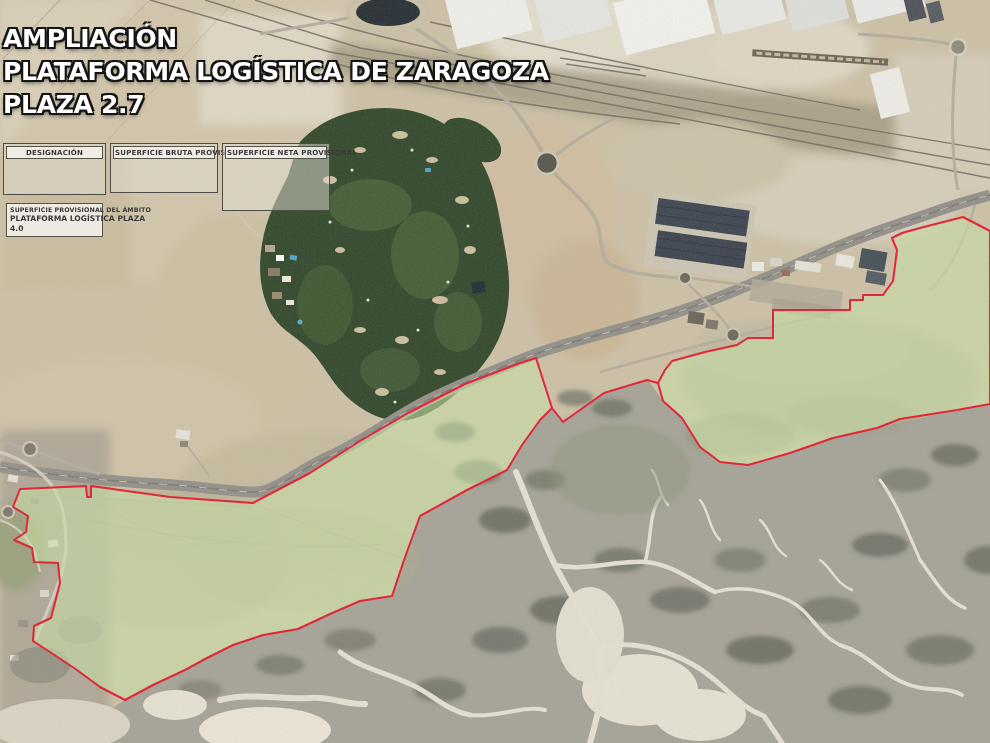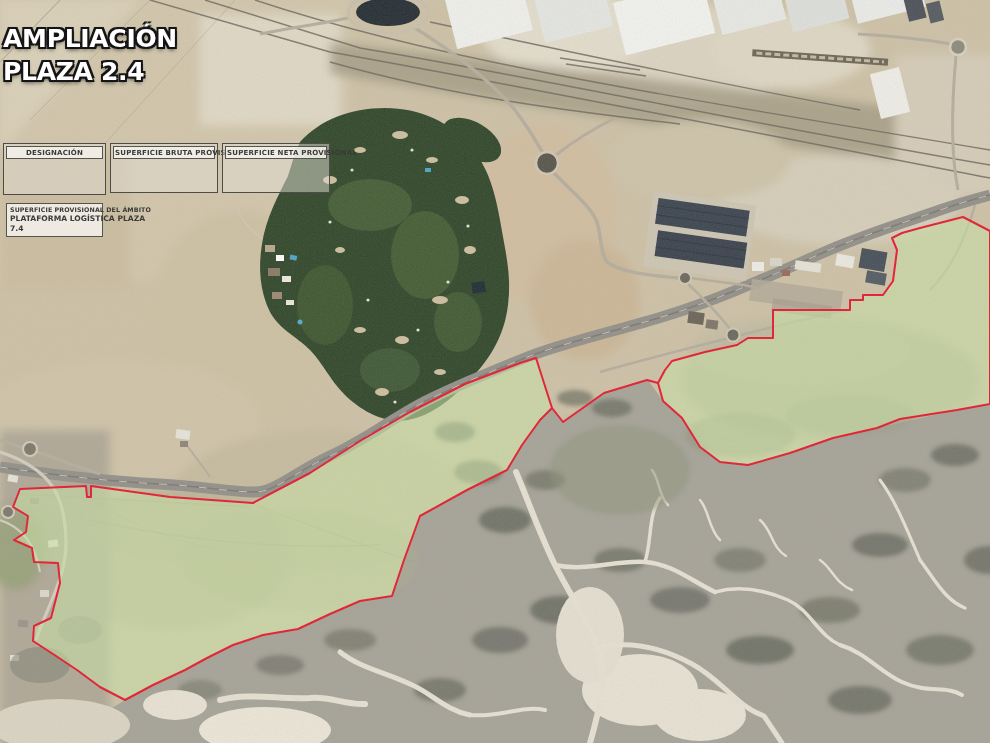--- a/index.html
+++ b/index.html
@@ -14,21 +14,21 @@
   .map-title{position:absolute;left:3px;top:22px;color:#fff;font-weight:bold;font-size:25px;
              line-height:33px;letter-spacing:-.3px;white-space:nowrap;
              text-shadow:-2px -2px 0 #151515,2px -2px 0 #151515,-2px 2px 0 #151515,2px 2px 0 #151515,
                          0 0 3px rgba(0,0,0,.9),0 3px 4px rgba(0,0,0,.6);}
   
   .info-table{position:absolute;left:3px;top:143px;display:flex;gap:4px;}
   .itcol{border:1px solid #4e4c48;background:rgba(226,221,212,.5);padding:2px;display:flex;
          flex-direction:column;gap:2px;box-sizing:border-box;}
   .itcol.c1{width:103px;height:52px;gap:44px;}
   .itcol.c2{width:108px;height:50px;}
-  .itcol.c3{width:108px;height:50px;}
+  .itcol.c3{width:108px;height:68px;}
   .it-hd{border:1px solid #55534e;background:rgba(243,240,234,.88);font-size:7px;font-weight:bold;
          color:#3a3a38;text-align:center;padding:2px 1px 1px;letter-spacing:.2px;white-space:nowrap;}
   .it-bd{border:1px solid #55534e;background:rgba(243,240,234,.88);flex:1;color:#3a3a38;}
   .c1 .it-bd{padding:2px 3px;line-height:1.3;}
   .bd-l1{font-size:6.3px;font-weight:bold;letter-spacing:.1px;white-space:nowrap;}
   .bd-l2{font-size:7.6px;font-weight:bold;white-space:nowrap;}
   .num-cell{display:flex;align-items:center;justify-content:flex-end;padding-right:7px;
             font-size:12.5px;font-weight:bold;color:#2e2d2b;}
 </style>
 </head>
@@ -342,30 +342,31 @@
            L883,295 L893,281 L897,250 L892,238 L902,233 L920,228 L963,217 L990,231 L990,404 L957,410
            L900,419 L877,428 L833,438 L790,453 L748,465 L720,462 L700,447 L682,418 L663,401 L658,383
            L665,370 Z"></path>
   <path class="boundary-spur" d="M552,408 L563,422 L604,393 L647,380 L658,383"></path>
 
   <rect width="990" height="743" filter="url(#grain)" opacity=".5"></rect>
 </svg>
 
 <div class="map-title">
   <div>AMPLIACIÓN</div>
-  <div>PLAZA 2.4</div>
+  <div>PLATAFORMA LOGÍSTICA DE ZARAGOZA</div>
+  <div>PLAZA 2.7</div>
 </div>
 
 <div class="info-table">
   <div class="itcol c1">
     <div class="it-hd">DESIGNACIÓN</div>
     <div class="it-bd">
       <div class="bd-l1">SUPERFICIE PROVISIONAL DEL ÁMBITO</div>
       <div class="bd-l2">PLATAFORMA LOGÍSTICA PLAZA</div>
-      <div class="bd-l2">7.4</div>
+      <div class="bd-l2">4.0</div>
     </div>
   </div>
   <div class="itcol c2">
     <div class="it-hd">SUPERFICIE BRUTA PROVISIONAL</div>
   </div>
   <div class="itcol c3">
     <div class="it-hd">SUPERFICIE NETA PROVISIONAL</div>
   </div>
 </div>
 

